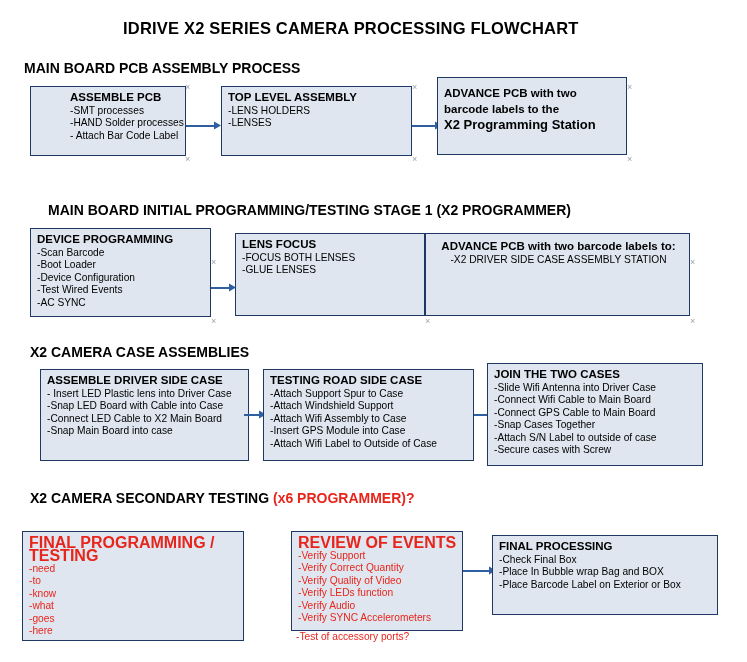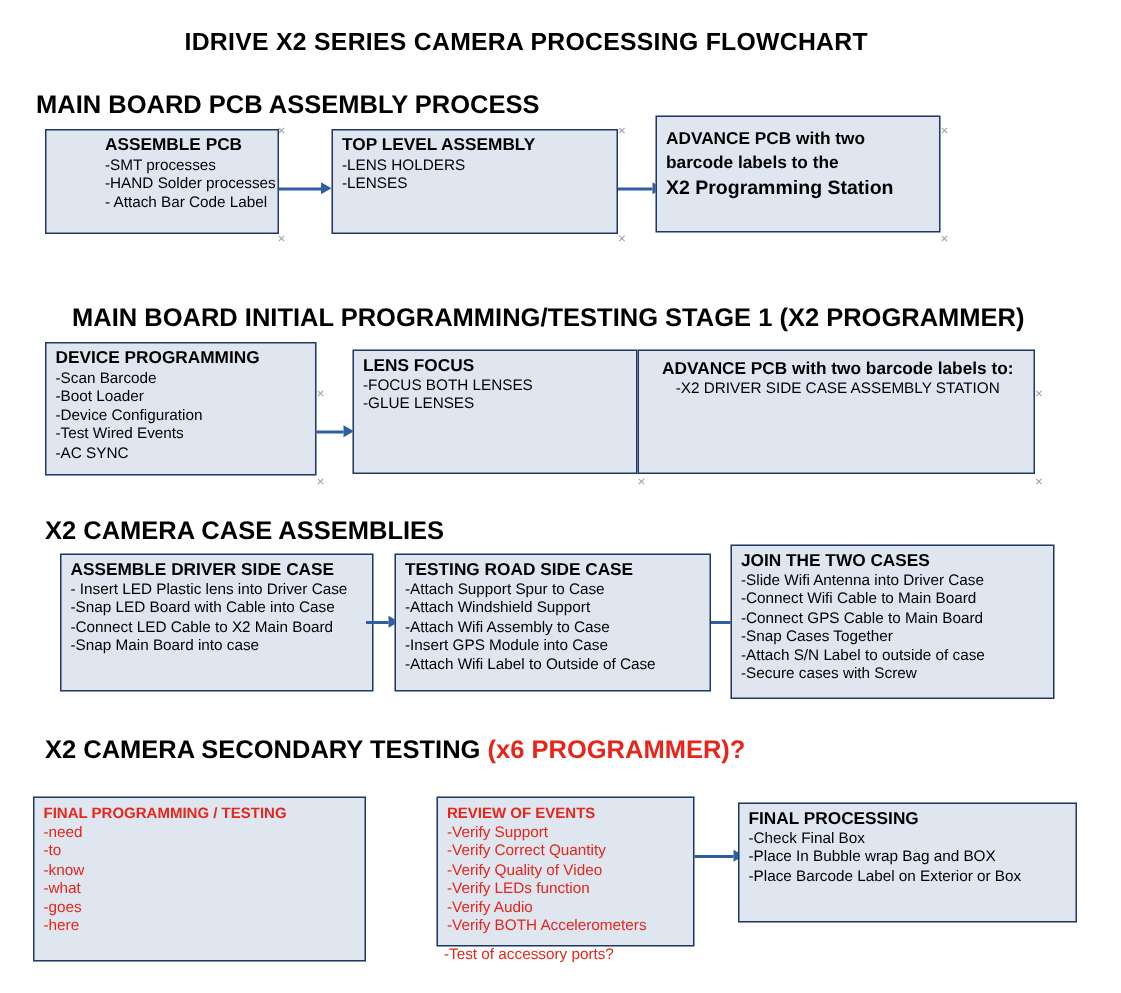--- a/index.html
+++ b/index.html
@@ -10,34 +10,34 @@
     position:relative;
     overflow:hidden;
   }
   .canvas{position:relative;width:747px;height:662px;}
   .abs{position:absolute;}
   .title{
     font-size:16.5px;font-weight:bold;color:#000;
     letter-spacing:.2px;white-space:nowrap;
   }
   .section-head{
-    font-size:17px;font-weight:bold;color:#000;white-space:nowrap;
+    font-size:14px;font-weight:bold;color:#000;white-space:nowrap;
   }
   .section-head .red{color:#e8251b;}
   .box{
     box-sizing:border-box;
     border:1px solid #203864;
     background:#dfe6f0;
     padding:4px 5px 4px 6px;
   }
   .box-title{
     font-size:11.5px;font-weight:bold;color:#000;
     margin-bottom:1px;line-height:13px;
   }
-  .box-title.red{color:#e8251b;font-size:10px;}
+  .box-title.red{color:#e8251b;font-size:16px;}
   .box ul{margin:0;padding:0;list-style:none;}
   .box li{
     font-size:10.2px;line-height:12.4px;color:#000;white-space:nowrap;
   }
   .box li.red{color:#e8251b;}
   .box .big li{font-size:10.6px;line-height:14px;}
   .arrow{position:absolute;}
   .arrow .shaft{
     position:absolute;left:0;top:50%;height:2px;background:#2e5fa3;
     transform:translateY(-1px);
@@ -208,21 +208,21 @@
   </div>
 
   <div class="abs box" style="left:291px;top:531px;width:172px;height:100px;">
     <div class="box-title red">REVIEW OF EVENTS</div>
     <ul>
       <li class="red">-Verify Support</li>
       <li class="red">-Verify Correct Quantity</li>
       <li class="red">-Verify Quality of Video</li>
       <li class="red">-Verify LEDs function</li>
       <li class="red">-Verify Audio</li>
-      <li class="red">-Verify BOTH Accelerometers</li>
+      <li class="red">-Verify SYNC Accelerometers</li>
     </ul>
   </div>
   <div class="abs" style="left:296px;top:631px;font-size:10.2px;line-height:12px;color:#e8251b;white-space:nowrap;">-Test of accessory ports?</div>
 
   <div class="arrow" style="left:463px;top:566px;width:33px;height:10px;">
     <div class="shaft" style="width:26px;"></div>
     <div class="head" style="left:26px;"></div>
   </div>
 
   <div class="abs box" style="left:492px;top:535px;width:226px;height:80px;">

